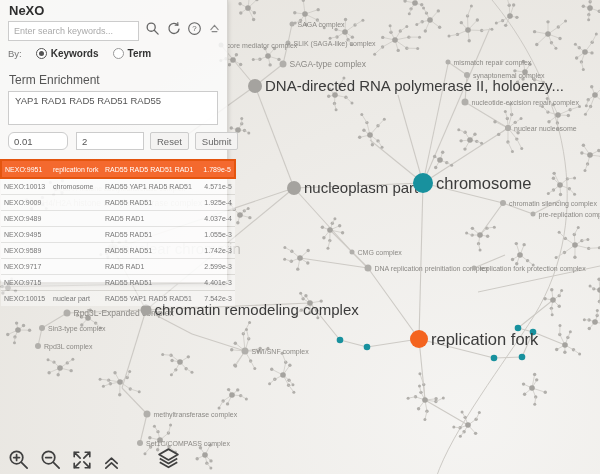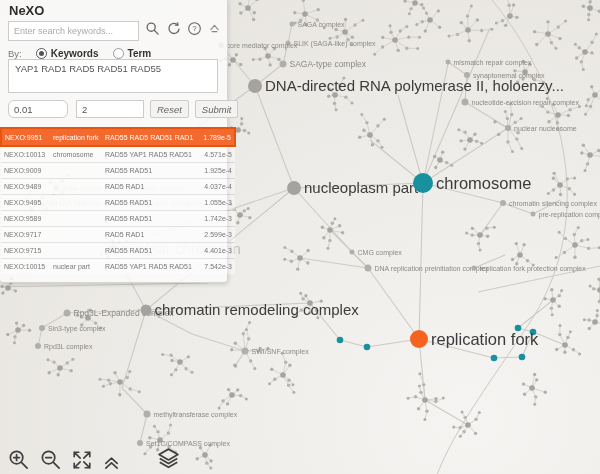--- a/index.html
+++ b/index.html
@@ -40,21 +40,21 @@
   .genes-area{display:block;margin:0 8px;width:196px;height:26px;resize:none;
     border:1px solid #ccc;background:rgba(255,255,255,0.9);font-size:9.5px;color:#555;
     padding:3px 6px;font-family:"Liberation Sans",sans-serif;outline:none;}
   .params-row{display:flex;align-items:center;margin:7px 8px 0 8px;}
   .params-row input{height:14px;border:1px solid #ccc;background:rgba(255,255,255,0.92);
     font-size:9.5px;color:#555;padding:1px 5px;outline:none;font-family:"Liberation Sans",sans-serif;}
   .p-alpha{width:48px;border-radius:6px;}
   .p-min{width:56px;margin-left:8px;}
   .btn{margin-left:6px;height:18px;font-size:9.5px;color:#666;background:#f4f3f2;
     border:1px solid #ccc;border-radius:2px;padding:0 6px;cursor:pointer;
-    font-family:"Liberation Sans",sans-serif;font-style:italic;}
+    font-family:"Liberation Sans",sans-serif;}
   .results{width:100%;border-collapse:collapse;margin-top:9px;table-layout:fixed;}
   .results td{
     font-size:7px;color:#777;padding:0 3px;height:15px;line-height:15px;
     white-space:nowrap;overflow:hidden;border-top:1px solid rgba(160,158,154,0.25);
     background:rgba(255,255,255,0.42);
   }
   .results td.c1{width:42px;}
   .results td.c2{width:46px;}
   .results td.c3{width:86px;}
   .results td.c4{width:34px;text-align:right;}
@@ -1188,20 +1188,21 @@
     </div>
 
     <div class="radio-row">
       <span>By:</span>
       <span class="radio checked"></span>
       <span class="rlabel">Keywords</span>
       <span class="radio"></span>
       <span class="rlabel">Term</span>
     </div>
 
+    <div class="section-title">Term Enrichment</div>
 
     <textarea class="genes-area" style="">YAP1 RAD1 RAD5 RAD51 RAD55</textarea>
 
     <div class="params-row">
       <input class="p-alpha" type="text" value="0.01" style="">
       <input class="p-min" type="text" value="2" style="">
       <button class="btn">Reset</button>
       <button class="btn">Submit</button>
     </div>
 

